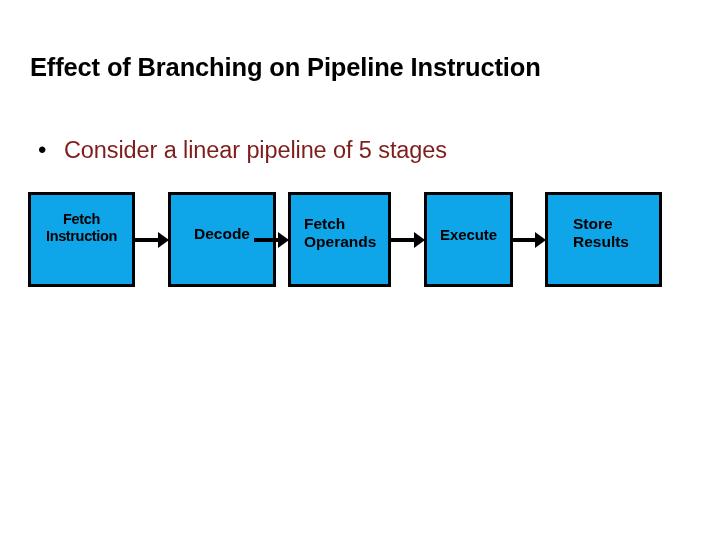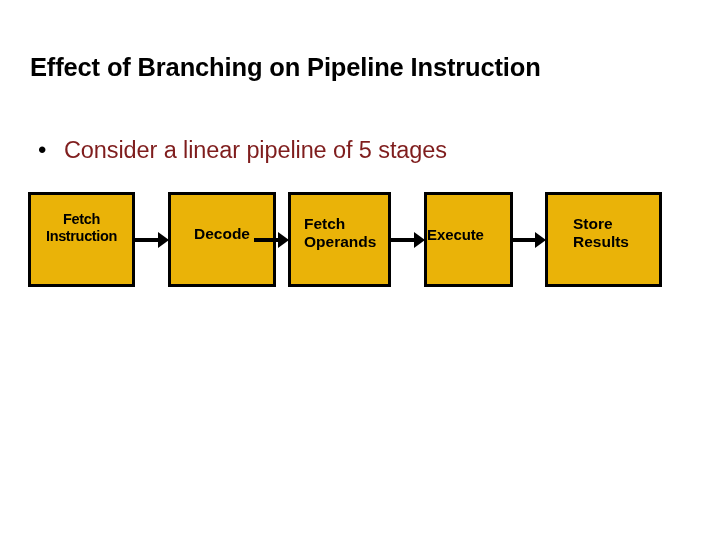--- a/index.html
+++ b/index.html
@@ -73,21 +73,21 @@
     width: 720px;
     height: 540px;
     pointer-events: none;
   }
   .stage-box {
     position: absolute;
     top: 192px;
     height: 95px;
     box-sizing: border-box;
     border: 3px solid #000000;
-    background: #eab308;
+    background: #0ea5e9;
     pointer-events: auto;
   }
   .stage-label {
     position: absolute;
     left: 0;
     right: 0;
     font-weight: bold;
     color: #000000;
     line-height: 1.16;
     white-space: pre-line;
@@ -114,21 +114,21 @@
   }
   #stage-label-2 {
     top: 20px;
     font-size: 15.5px;
     text-align: left;
     padding-left: 13px;
   }
   #stage-label-3 {
     top: 31px;
     font-size: 15px;
-    text-align: left;
+    text-align: center;
     letter-spacing: -0.1px;
   }
   #stage-label-4 {
     top: 20px;
     font-size: 15.5px;
     text-align: left;
     padding-left: 25px;
   }
 
   

